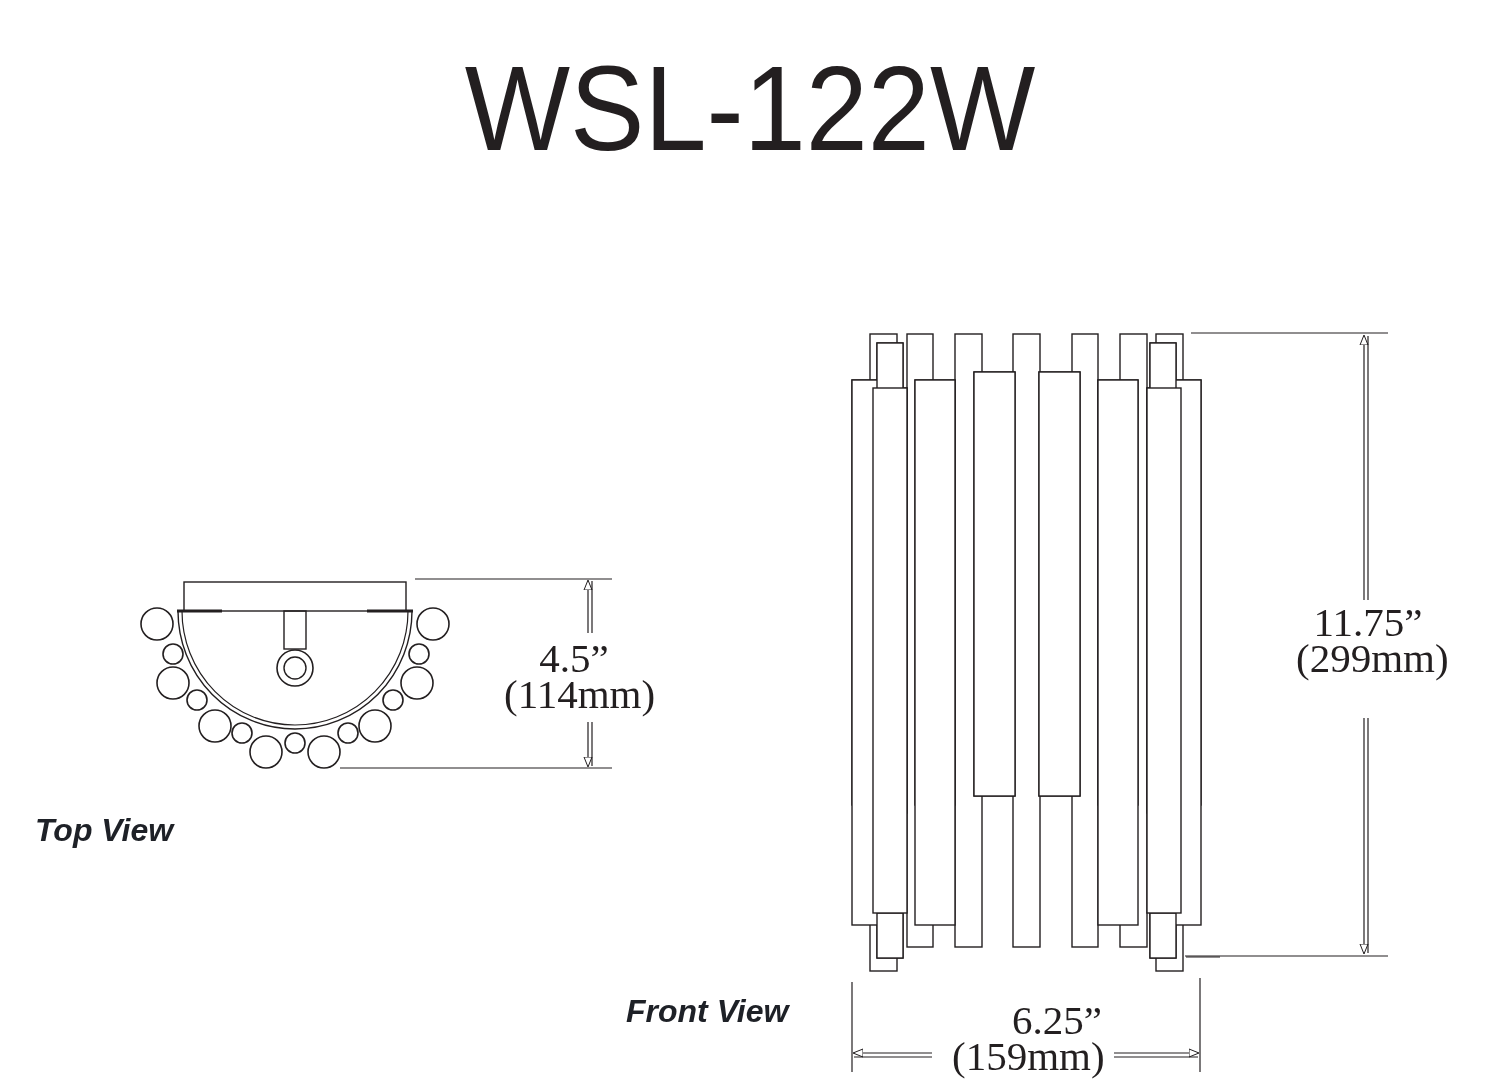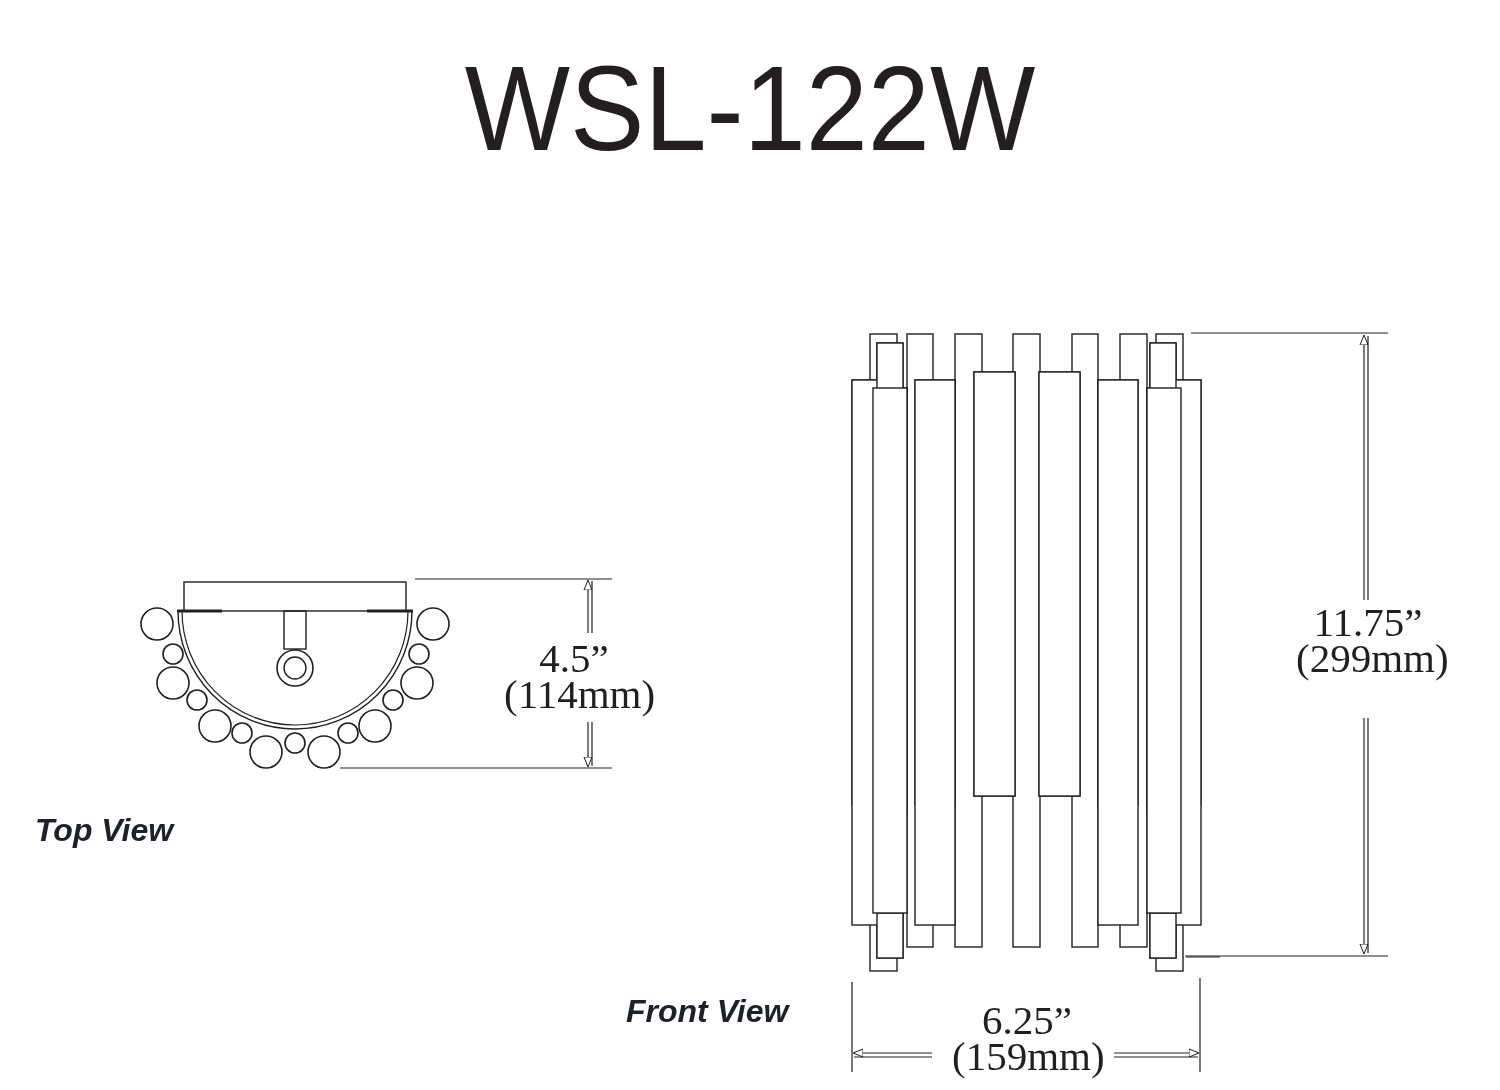--- a/index.html
+++ b/index.html
@@ -132,19 +132,19 @@
 <div class="dim" style="left:504px; top:640px; width:140px;">
   <div>4.5”</div>
   <div>(114mm)</div>
 </div>
 
 <div class="dim" style="left:1296px; top:604px; width:144px;">
   <div>11.75”</div>
   <div>(299mm)</div>
 </div>
 
-<div class="dim" style="left:952px; top:1002px; width:150px; background:transparent;">
+<div class="dim" style="left:952px; top:1002px; width:150px; background:transparent;text-align:right;">
   <div>6.25”</div>
   <div>(159mm)</div>
 </div>
 
 <div class="view-label" style="left:35px; top:793px;margin-top:19px;">Top View</div>
 <div class="view-label" style="left:626px; top:993px;">Front View</div>
 
 </body></html>

